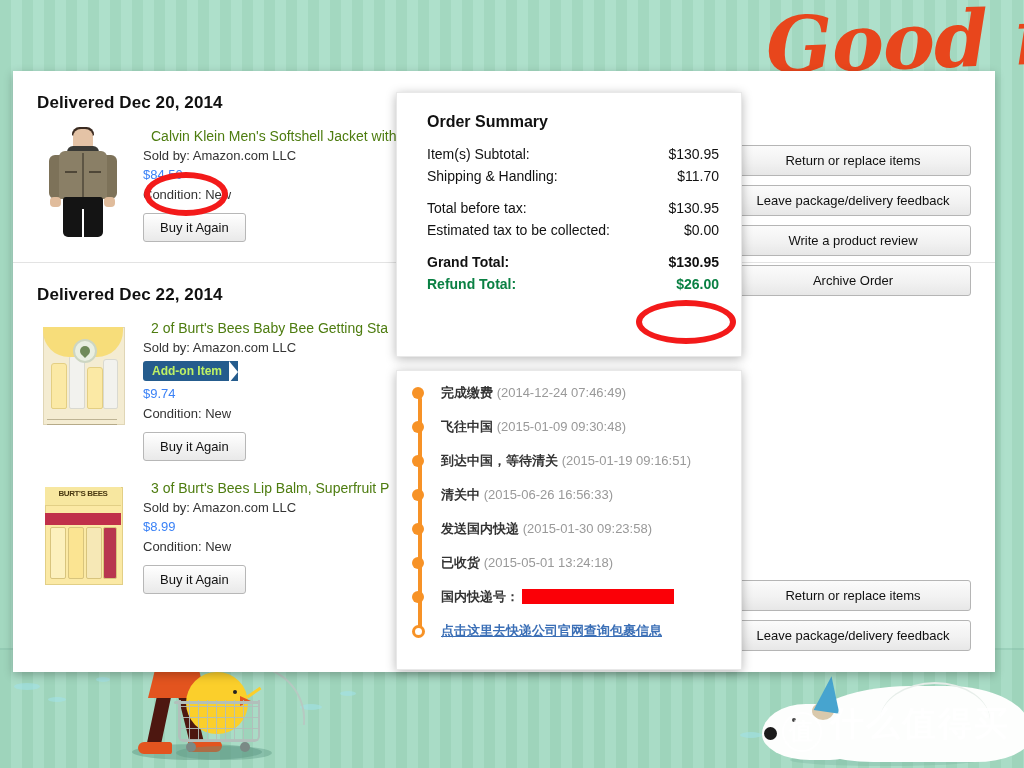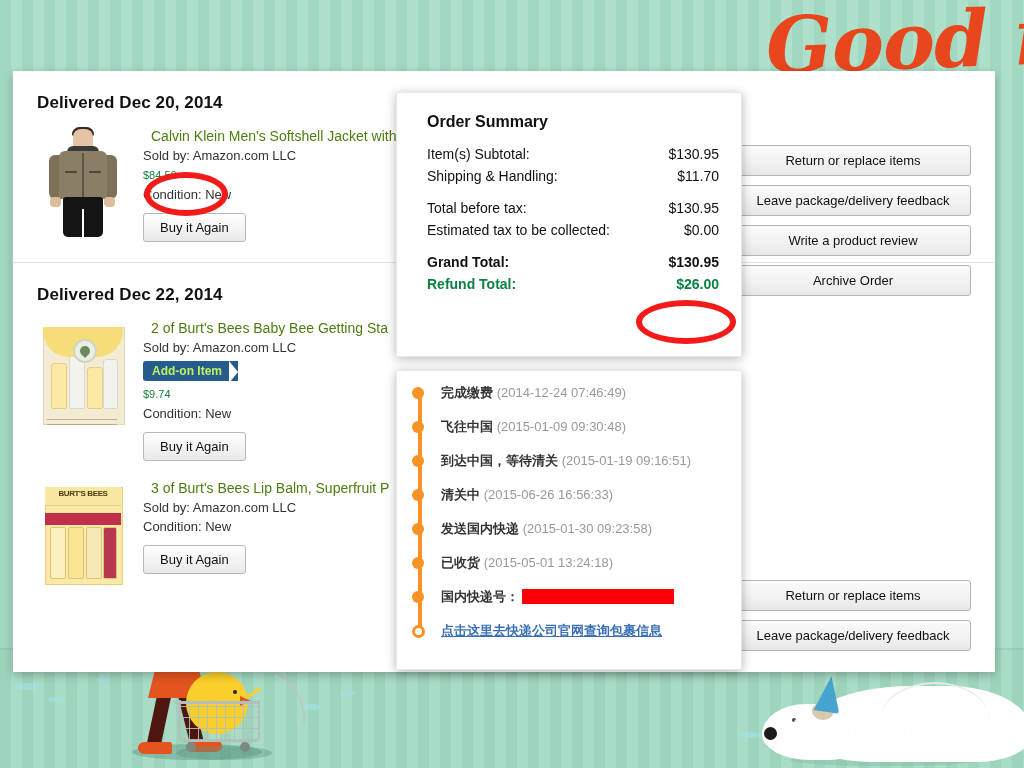--- a/index.html
+++ b/index.html
@@ -268,21 +268,21 @@
     font-size: 14px;
     line-height: 19px;
     white-space: nowrap;
     overflow: hidden;
     display: block;
     text-decoration: none;
     margin-left: 8px;
   }
 
   .item-soldby { font-size: 13px; color: #333; line-height: 19px; }
-  .item-price { font-size: 11px; color: #15803d; line-height: 20px; }
+  .item-price { font-size: 13px; color: #3b82f6; line-height: 20px; }
   .item-condition { font-size: 13px; color: #333; line-height: 20px; }
 
   .addon-badge {
     display: inline-block;
     position: relative;
     background: #255c8d;
     color: #bef264;
     font-size: 12px;
     font-weight: bold;
     padding: 3px 16px 3px 9px;
@@ -559,20 +559,21 @@
             <div class="lb-brand">BURT'S BEES</div>
             <div class="lb-band"></div>
             <div class="lb-stick lb-s1"></div>
               <div class="lb-stick lb-s2"></div>
             <div class="lb-stick lb-s3"></div>
               <div class="lb-stick lb-s4"></div>
           </div>
           <div class="item-meta">
             <a class="item-title">3 of Burt's Bees Lip Balm, Superfruit P</a>
             <div class="item-soldby">Sold by: Amazon.com LLC</div>
+            <div class="item-price">$8.99</div>
             <div class="item-condition">Condition: New</div>
             <button class="btn buy-again">Buy it Again</button>
           </div>
         </div>
 
       </div>
 
       <div class="actions-col second">
         <div style="height:12px"></div>
         <button class="action-btn">Return or replace items</button>

